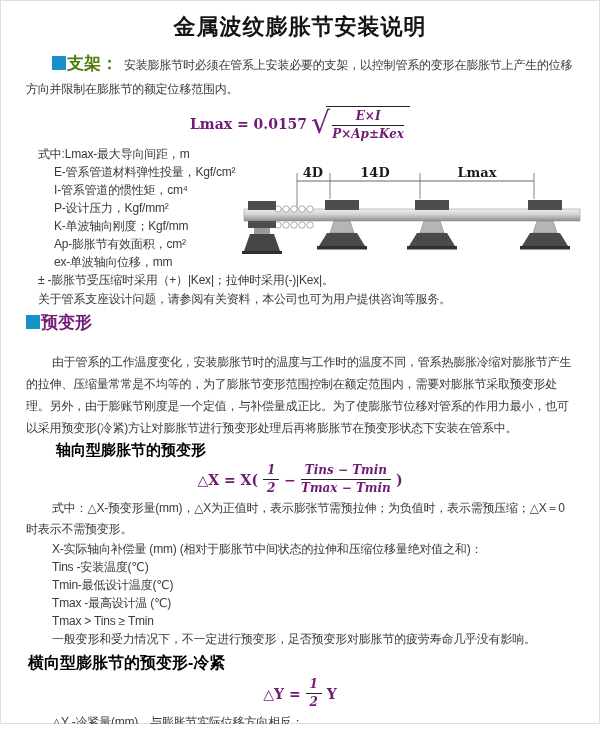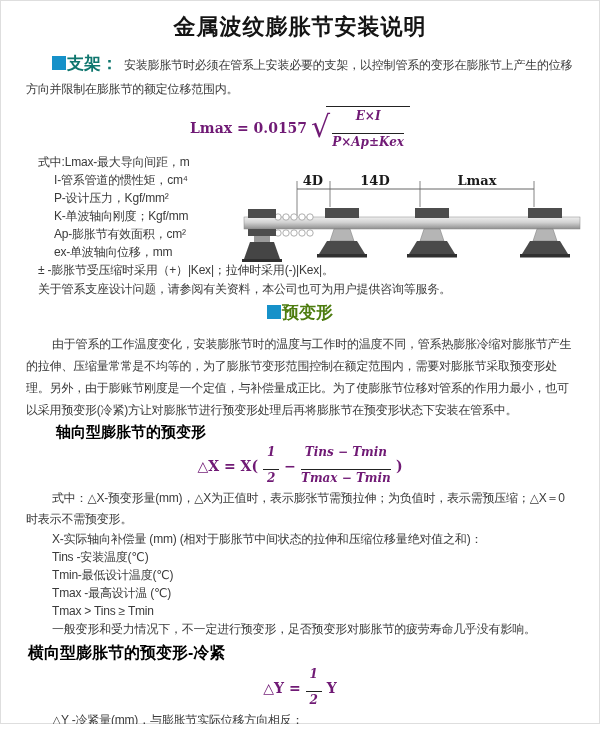--- a/index.html
+++ b/index.html
@@ -16,30 +16,30 @@
   }
   h1.title{
     margin:0;font-size:22px;line-height:30px;text-align:center;
     color:#141414;font-weight:bold;letter-spacing:1px;
   }
   .body{font-size:12px;line-height:24px;letter-spacing:-0.2px;color:#3a3a3a;}
   .p1{margin:10px 0 0;}
   .p2{margin:0;}
   .indent{text-indent:26px;}
   .sec-head-inline{
-    color:#0f766e;font-size:17px;font-weight:600;letter-spacing:0;
+    color:#4d7c0f;font-size:17px;font-weight:600;letter-spacing:0;
     margin-right:6px;
   }
   .sq{
     display:inline-block;width:14px;height:14px;background:#1691c9;
     margin-right:1px;vertical-align:-1px;
   }
   h2.sec-head{
-    margin:2px 0 8px;font-size:17px;line-height:24px;font-weight:600;
-    color:#4d7c0f;letter-spacing:0;text-align:center;
+    margin:2px 0 16px;font-size:17px;line-height:24px;font-weight:600;
+    color:#701a75;letter-spacing:0;
   }
   h3.sub-head{
     font-size:15px;line-height:22px;font-weight:600;color:#000000;letter-spacing:0;
   }
   h3.axial{margin:0 0 0 30px;}
   h3.lateral{margin:2px 0 0 2px;font-size:16px;line-height:24px;}
   
   .formula{
     text-align:center;
     font-family:"DejaVu Serif","Liberation Serif",serif;
@@ -51,21 +51,21 @@
   .radical{display:inline-flex;align-items:center;vertical-align:middle;}
   .rad-sign{font-size:30px;font-weight:normal;line-height:26px;transform:translateY(-1px);}
   .rad-body{
     display:inline-block;border-top:1.6px solid #222;
     margin-left:-4px;padding:2px 6px 0;
   }
   .frac{
     display:inline-flex;flex-direction:column;text-align:center;
     vertical-align:middle;font-size:12px;line-height:1.25;font-style:italic;
   }
-  .frac .num{border-bottom:1.4px solid #222;padding:0 4px 9px;}
+  .frac .num{border-bottom:1.4px solid #222;padding:0 4px 1px;}
   .frac .den{padding-top:1px;}
   .f-lhs{margin-right:4px;}
   .f-part{vertical-align:middle;}
   
   .defs-wrap{position:relative;margin-top:3px;}
   .def-line{font-size:12px;line-height:18px;letter-spacing:-0.2px;padding-left:12px;white-space:nowrap;}
   .def-line.ind{padding-left:28px;}
   .note-line{font-size:12px;line-height:19px;letter-spacing:-0.2px;padding-left:12px;white-space:nowrap;}
   .diagram{position:absolute;left:216px;top:20px;}
   
@@ -91,20 +91,21 @@
         <span class="rad-body"><span class="frac">
             <span class="num">E×I</span>
             <span class="den">P×Ap±Kex</span>
           </span></span>
       </span>
   </div>
 
   <div class="defs-wrap">
     <div>
       <div class="def-line">式中:Lmax-最大导向间距，m</div>
+      <div class="def-line ind">E-管系管道材料弹性投量，Kgf/cm²</div>
       <div class="def-line ind">I-管系管道的惯性矩，cm⁴</div>
       <div class="def-line ind">P-设计压力，Kgf/mm²</div>
       <div class="def-line ind">K-单波轴向刚度；Kgf/mm</div>
       <div class="def-line ind">Ap-膨胀节有效面积，cm²</div>
       <div class="def-line ind">ex-单波轴向位移，mm</div>
     </div>
 
     <svg class="diagram" width="350" height="98" viewBox="0 0 350 98">
       <defs>
         <linearGradient id="pipeGrad" x1="0" y1="0" x2="0" y2="1">

